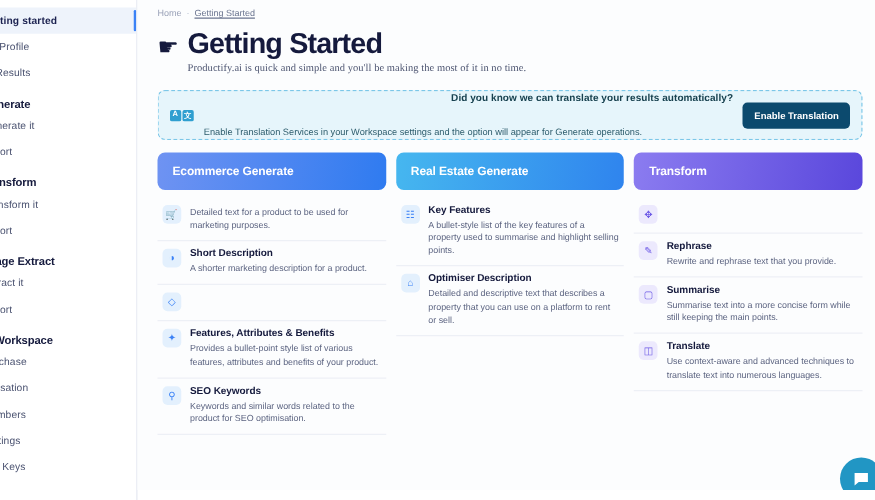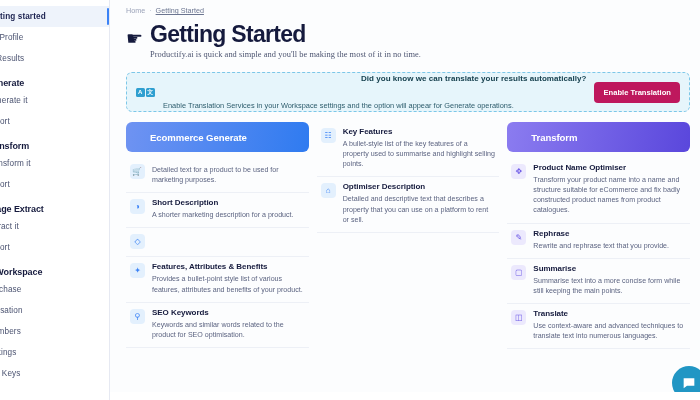--- a/index.html
+++ b/index.html
@@ -126,21 +126,21 @@
     display: flex; align-items: center; justify-content: center;
     font-size: 6px; font-weight: 700; color: #fff;
   }
   .bi-a { background: #2f9fd0; }
   .bi-b { background: #2f9fd0; }
   .banner-text { flex: 1; min-width: 0; }
   .banner-title { font-size: 8px; font-weight: 700; color: #17414f; letter-spacing: .05px; text-align: right; }
   .banner-desc { font-size: 7.4px; color: #2d5c6c; margin-top: 18px; }
   .banner-btn {
     flex: 0 0 auto;
-    background: #be185d;
+    background: #0c4a6e;
     color: #ffffff;
     font-size: 7.6px;
     font-weight: 600;
     border-radius: 4px;
     padding: 6px 9px;
     border: none;
     cursor: pointer;
     white-space: nowrap;
   }
 
@@ -150,21 +150,21 @@
     gap: 8px;
     margin-top: 10px;
     padding-right: 10px;
   }
   .col { flex: 1; min-width: 0; }
   .col-header {
     border-radius: 6px;
     height: 30px;
     display: flex;
     align-items: center;
-    padding-left: 24px;
+    padding-left: 12px;
     color: #ffffff;
     font-size: 9.6px;
     font-weight: 700;
     letter-spacing: -.1px;
     margin-bottom: 6px;
   }
   .col-header.ecom { background: linear-gradient(100deg, #6f93f2 0%, #2f7bf0 100%); }
   .col-header.realestate { background: linear-gradient(100deg, #46b7ef 0%, #2f84ee 100%); }
   .col-header.transform { background: linear-gradient(100deg, #8b7cf0 0%, #5a47dc 100%); }
 
@@ -333,20 +333,21 @@
             <div class="feat-ico ico-blue">
               <span style="font-size: 8px;">⚲</span>
             </div>
             <div class="feat-body">
               <div class="feat-title">SEO Keywords</div>
               <div class="feat-desc">Keywords and similar words related to the product for SEO optimisation.</div>
             </div>
           </div>
         </div>
         <div class="col">
+          <div class="col-header realestate">Real Estate Generate</div>
           <div class="feat">
             <div class="feat-ico ico-blue">
               <span style="font-size: 8px;">☷</span>
             </div>
             <div class="feat-body">
               <div class="feat-title">Key Features</div>
               <div class="feat-desc">A bullet-style list of the key features of a property used to summarise and highlight selling points.</div>
             </div>
           </div>
           <div class="feat">
@@ -357,24 +358,20 @@
               <div class="feat-title">Optimiser Description</div>
               <div class="feat-desc">Detailed and descriptive text that describes a property that you can use on a platform to rent or sell.</div>
             </div>
           </div>
         </div>
         <div class="col">
           <div class="col-header transform">Transform</div>
           <div class="feat">
             <div class="feat-ico ico-purple">
               <span style="font-size: 8px;">✥</span>
-            </div>
-            <div class="feat-body">
-              <div class="feat-title">Product Name Optimiser</div>
-              <div class="feat-desc">Transform your product name into a name and structure suitable for eCommerce and fix badly constructed product names from product catalogues.</div>
             </div>
           </div>
           <div class="feat">
             <div class="feat-ico ico-purple">
               <span style="font-size: 8px;">✎</span>
             </div>
             <div class="feat-body">
               <div class="feat-title">Rephrase</div>
               <div class="feat-desc">Rewrite and rephrase text that you provide.</div>
             </div>

